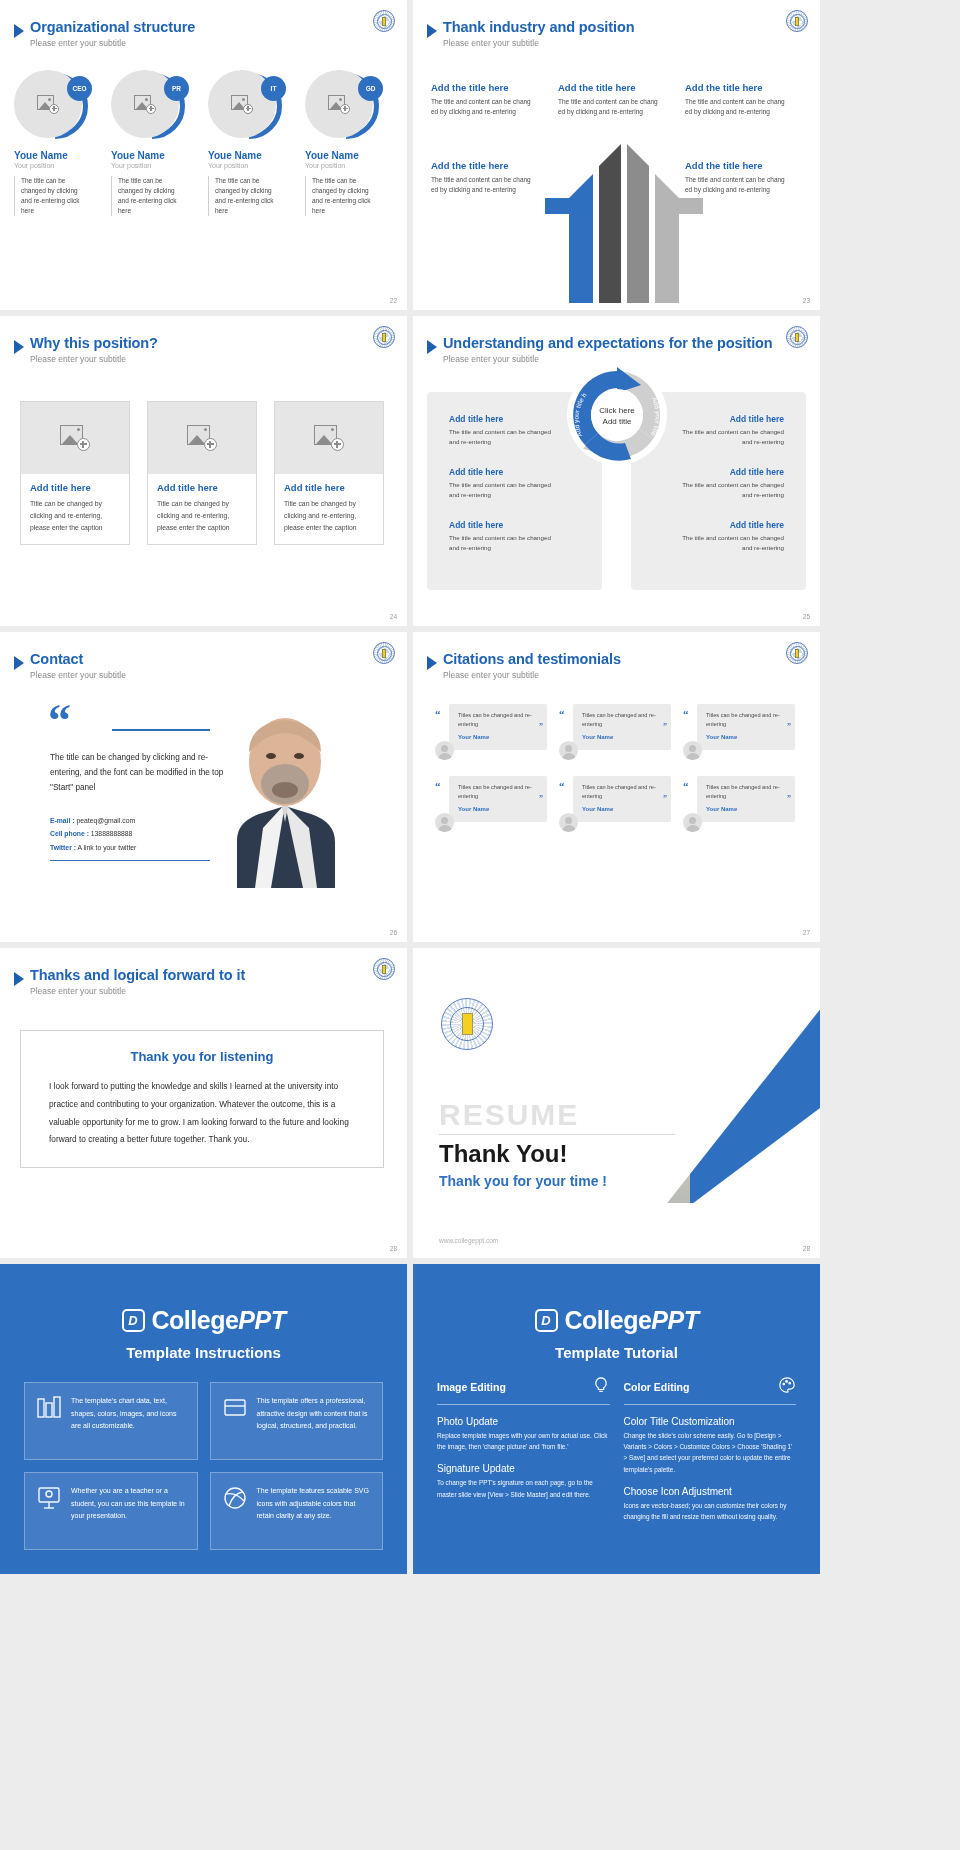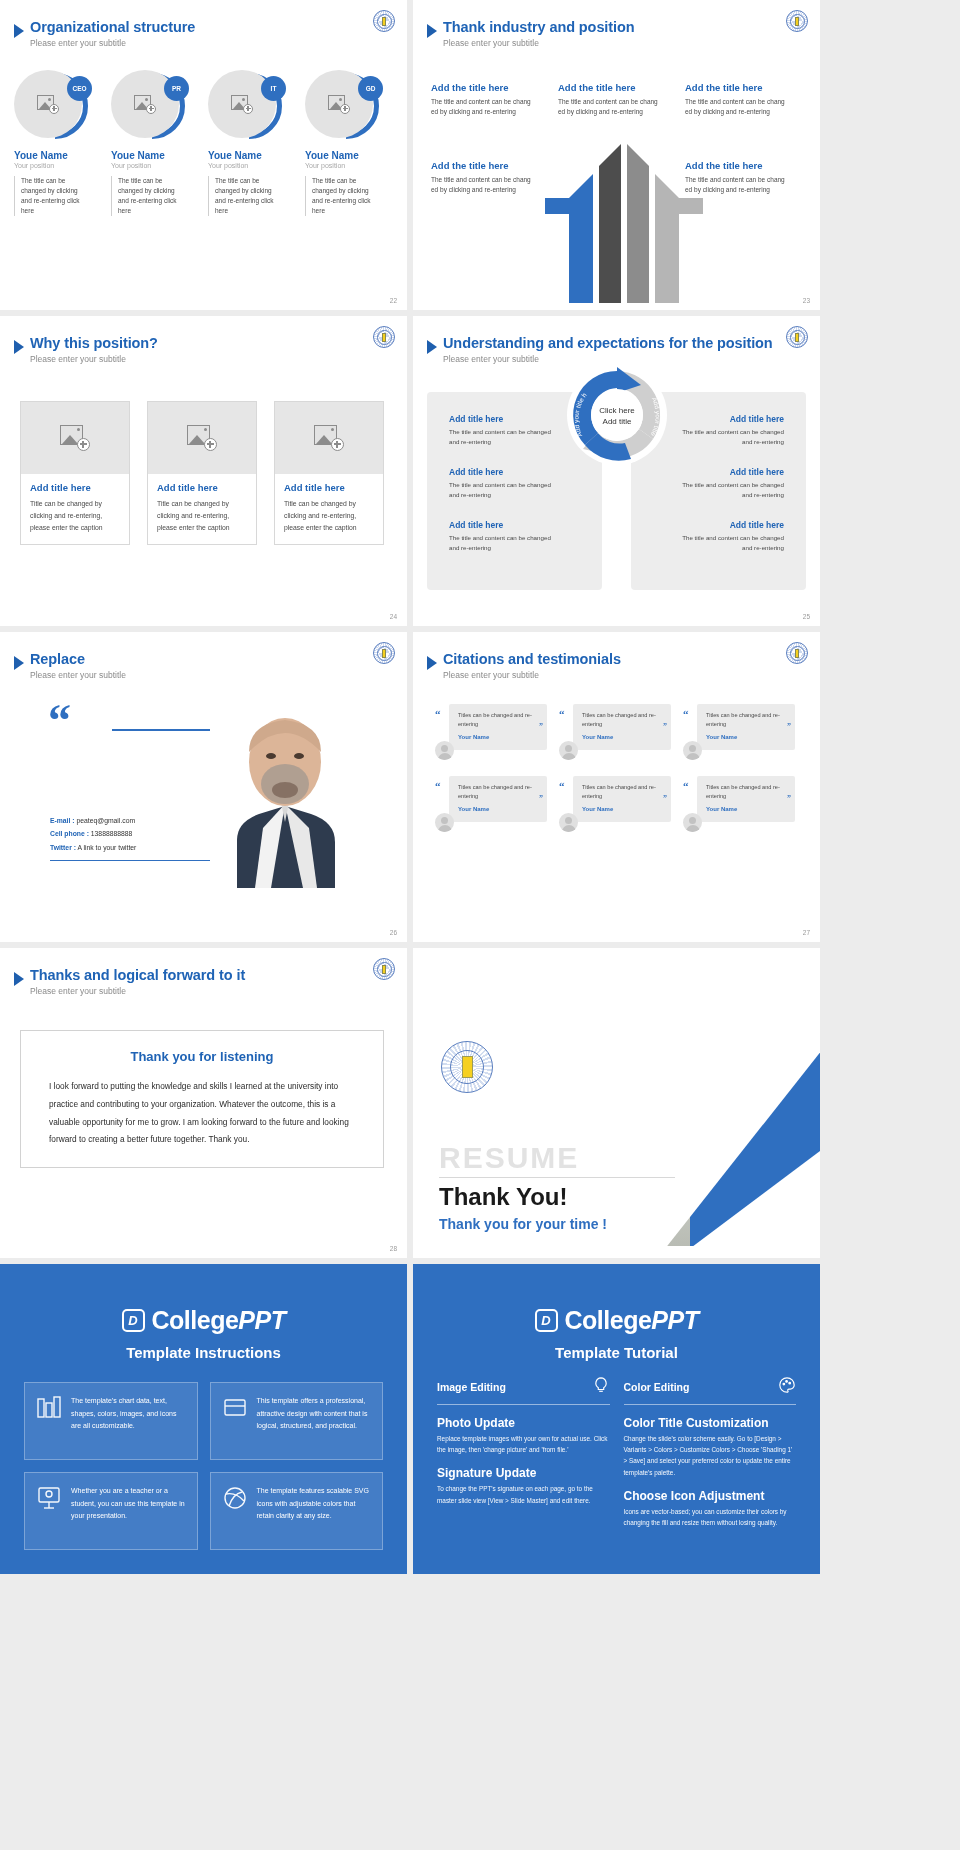--- a/index.html
+++ b/index.html
@@ -202,21 +202,21 @@
 
   
   .tybox {
     position: absolute; left: 20px; top: 82px; width: 364px; min-height: 125px;
     border: 1px solid #d2d2d2; padding: 18px 28px;
   }
   .tyhead { text-align: center; color: #1f63b5; font-weight: bold; font-size: 13px; margin-bottom: 14px; }
   .typ { font-size: 8.3px; color: #2b2b2b; line-height: 2.15; }
 
   
-  .tyslide { position: relative; width: 100%; height: 100%; background: #fff; overflow: hidden; margin-top: 43px; }
+  .tyslide { position: relative; width: 100%; height: 100%; background: #fff; overflow: hidden; }
   .ty-photo {
     position: absolute; right: 0; top: 0; width: 310px; height: 255px;
     background: linear-gradient(180deg, #b7c6d6 0%, #9fb3c8 22%, #d7d7d2 38%, #cfd3cd 62%, #b9bcb4 100%);
   }
   .ty-banner {
     position: absolute; left: 0; top: 10px; width: 100%; height: 34px;
     background: linear-gradient(180deg,#1c4fa0,#14407f);
     display: flex; align-items: center; justify-content: center; gap: 5px;
   }
   .ty-banner .kr { color: #fff; font-weight: bold; font-size: 15px; letter-spacing: 3px; white-space: nowrap; }
@@ -315,21 +315,21 @@
     position: absolute; left: 24px; right: 24px; top: 112px;
     display: grid; grid-template-columns: 1fr 1fr; gap: 14px;
   }
   .bp2 .col { }
   .bp2 .chd {
     display: flex; align-items: center; justify-content: space-between;
     border-bottom: 1px solid rgba(255,255,255,0.5); padding-bottom: 6px;
   }
   .bp2 .chd .ct { font-size: 10.5px; font-weight: bold; }
   .bp2 .sec { margin-top: 11px; }
-  .bp2 .sh { font-size: 12px; font-weight: bold; }
+  .bp2 .sh { font-size: 10px; font-weight: normal; }
   .bp2 .sp { font-size: 6.4px; line-height: 1.75; margin-top: 3px; opacity: .95; }
 </style>
 </head>
 <body>
 
 <div class="grid">
 
   <div class="slide">
     <div class="hdr">
       <div class="arrow"></div>
@@ -588,21 +588,21 @@
         <text x="52" y="50" text-anchor="middle" font-size="8" fill="#333" font-family="Liberation Sans, sans-serif">Click here</text>
         <text x="52" y="61" text-anchor="middle" font-size="8" fill="#333" font-family="Liberation Sans, sans-serif">Add title</text>
       </svg>
     </div>
     <div class="pageno">25</div>
   </div>
 
   <div class="slide">
     <div class="hdr">
       <div class="arrow"></div>
-      <h1>Replace</h1>
+      <h1>Contact</h1>
       <div class="sub">Please enter your subtitle</div>
     </div>
     <div class="seal">
         <i></i>
       </div>
 
     <div class="person">
       <svg width="180" height="190" viewBox="0 0 180 190">
         <rect x="0" y="0" width="180" height="190" fill="#ffffff"></rect>
         <path d="M52 188 L52 140 Q52 122 74 114 L100 106 L126 114 Q150 122 150 142 L150 188 Z" fill="#2e3b4e"></path>
@@ -613,20 +613,21 @@
         <path d="M64 52 Q100 14 136 52 Q136 24 100 20 Q64 24 64 52 Z" fill="#cfa98c"></path>
         <ellipse cx="100" cy="84" rx="24" ry="20" fill="#8d8d8d" opacity="0.55"></ellipse>
         <ellipse cx="100" cy="90" rx="13" ry="8" fill="#5b4438" opacity="0.5"></ellipse>
         <ellipse cx="86" cy="56" rx="5" ry="3" fill="#4a3a30"></ellipse>
         <ellipse cx="114" cy="56" rx="5" ry="3" fill="#4a3a30"></ellipse>
       </svg>
     </div>
 
     <div class="quote">“</div>
     <div class="qline"></div>
+    <div class="ctext">The title can be changed by clicking and re-entering, and the font can be modified in the top "Start" panel</div>
     <div class="cinfo">
       <div>
         <b>E-mail :</b>
         <span>peateq@gmail.com</span>
       </div>
       <div>
         <b>Cell phone :</b>
         <span>13888888888</span>
       </div>
       <div>

